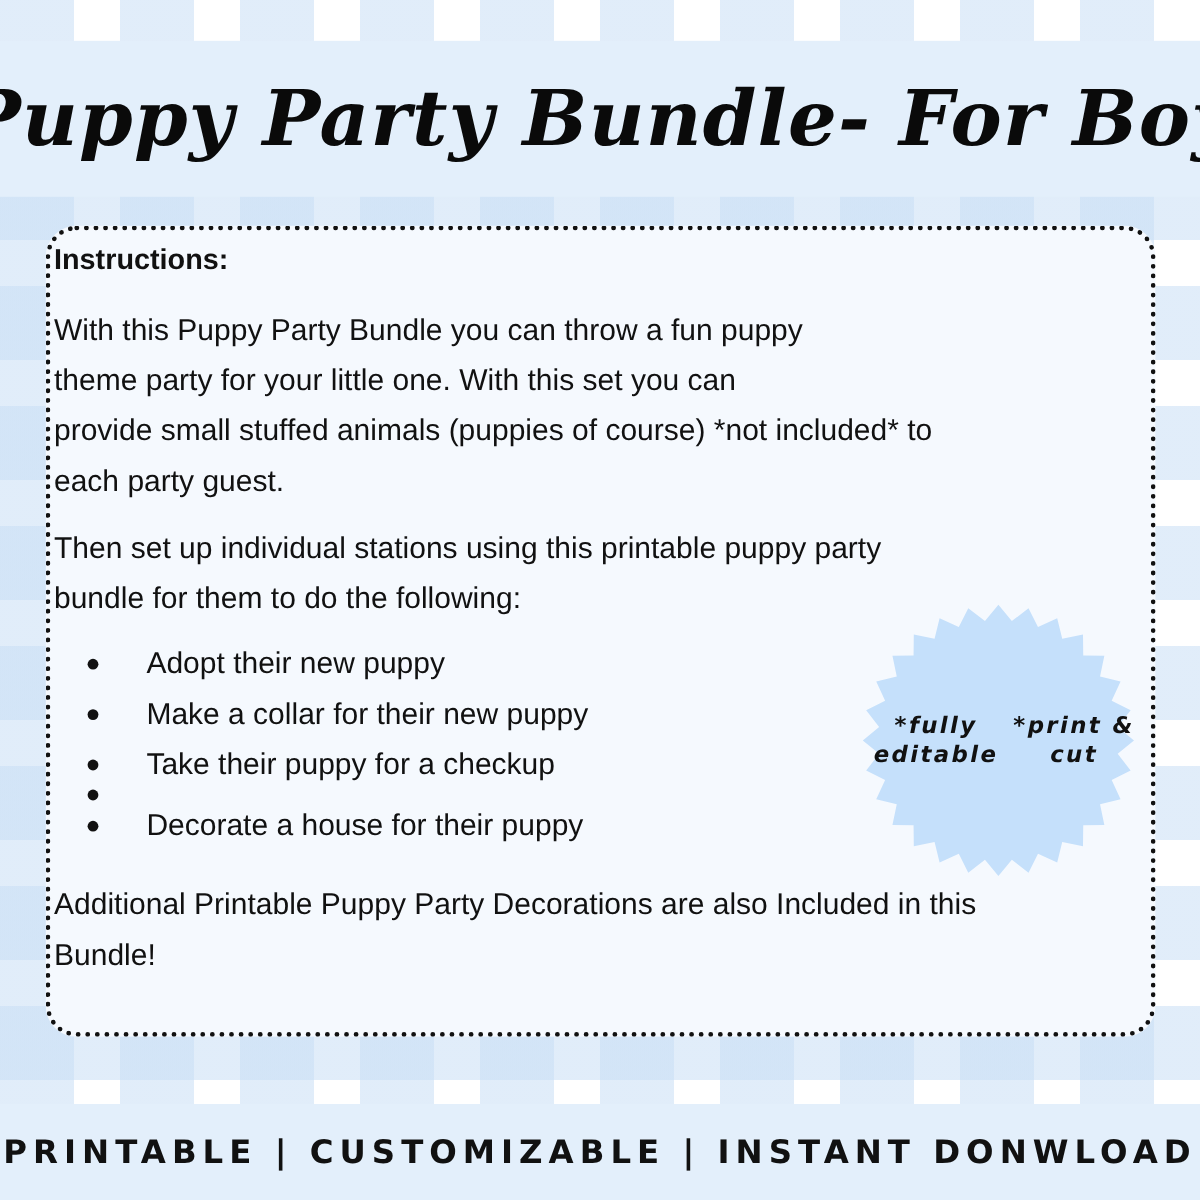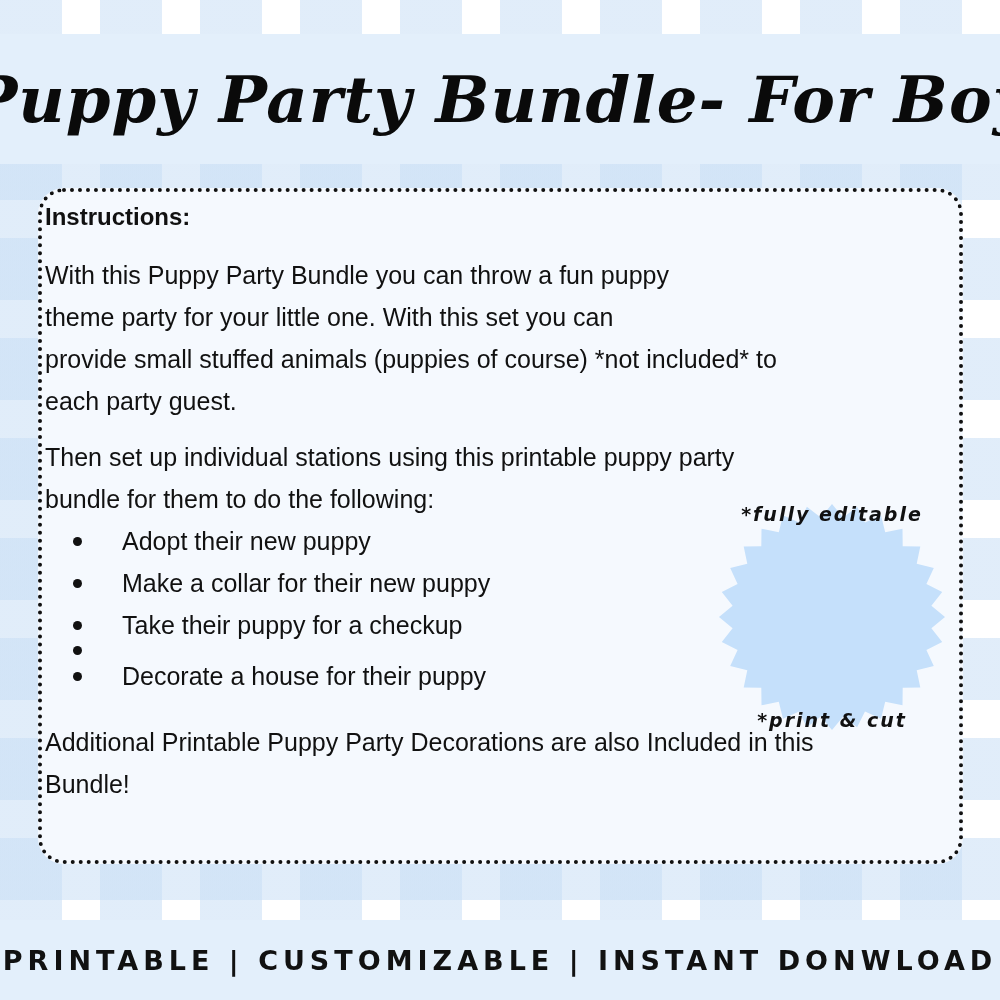--- a/index.html
+++ b/index.html
@@ -49,21 +49,21 @@
     .para { margin-bottom: 14px; }
     .para .line { display: block; white-space: nowrap; }
     ul.tasks { list-style: none; margin-left: 28px; margin-bottom: 24px; }
     ul.tasks li { display: flex; align-items: center; white-space: nowrap; gap: 22px; }
     ul.tasks li .bullet {
       width: 9px; height: 9px; border-radius: 50%; background: #111;
       margin-right: 18px; flex: none;
     }
     .badge {
       position: absolute; left: 717px; top: 502px; width: 230px; height: 230px;
-      display: flex; flex-direction: column; align-items: center; justify-content: space-between;
+      display: flex; flex-direction: row; align-items: center; justify-content: flex-end;
     }
     .badge svg { position: absolute; inset: 0; }
     .badge-text {
       position: relative;
       font-family: "DejaVu Sans", sans-serif;
       font-weight: bold; font-style: italic;
       font-size: 19px; letter-spacing: 2px; line-height: 24px;
       color: #111; text-align: center;
     }
     .footer {
@@ -88,21 +88,21 @@
 <div class="card-content">
   <div class="heading">Instructions:</div>
 
   <p class="para">
     <span class="line">With this Puppy Party Bundle you can throw a fun puppy</span>
     <span class="line">theme party for your little one. With this set you can</span>
     <span class="line">provide small stuffed animals (puppies of course) *not included* to</span>
     <span class="line">each party guest.</span>
   </p>
 
-  <p class="para" style="margin-bottom:0">
+  <p class="para" style="margin-bottom:12px">
     <span class="line">Then set up individual stations using this printable puppy party</span>
     <span class="line">bundle for them to do the following:</span>
   </p>
 
   <ul class="tasks">
     <li>
         <span class="bullet"></span>
         <span>Adopt their new puppy</span>
       </li>
     <li>

